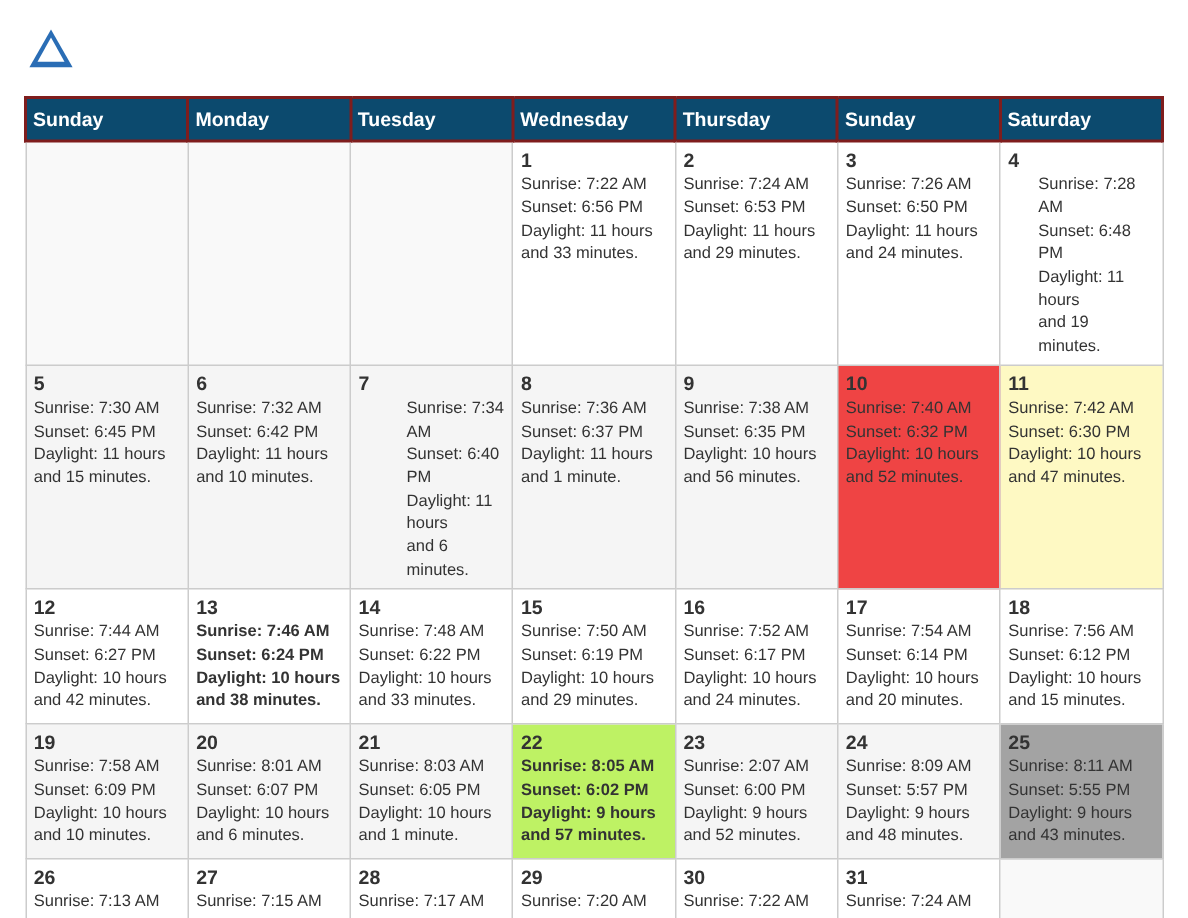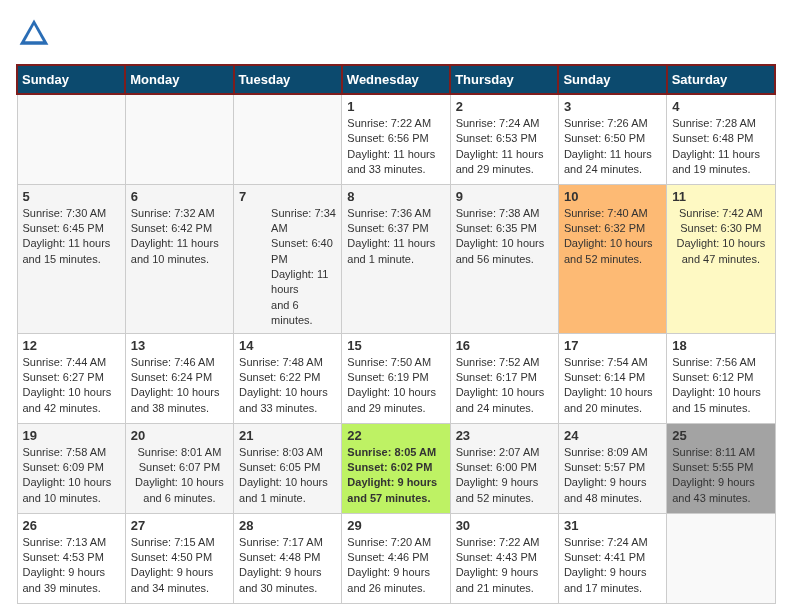--- a/index.html
+++ b/index.html
@@ -146,21 +146,21 @@
         </td>
         <td>
           <div class="day-number">3</div>
           <div class="day-info" style="white-space: pre-line;">Sunrise: 7:26 AM
 Sunset: 6:50 PM
 Daylight: 11 hours
 and 24 minutes.</div>
         </td>
         <td>
           <div class="day-number">4</div>
-          <div class="day-info" style="white-space: pre-line;">Sunrise: 7:28 AM
+          <div class="day-info" style="white-space: pre-line; margin-left: 20px;">Sunrise: 7:28 AM
 Sunset: 6:48 PM
 Daylight: 11 hours
 and 19 minutes.</div>
         </td>
       </tr>
       <tr>
         <td style="background: rgb(245, 245, 245);">
           <div class="day-number">5</div>
           <div class="day-info" style="white-space: pre-line;">Sunrise: 7:30 AM
 Sunset: 6:45 PM
@@ -188,46 +188,46 @@
 Daylight: 11 hours
 and 1 minute.</div>
         </td>
         <td style="background: rgb(245, 245, 245);">
           <div class="day-number">9</div>
           <div class="day-info" style="white-space: pre-line;">Sunrise: 7:38 AM
 Sunset: 6:35 PM
 Daylight: 10 hours
 and 56 minutes.</div>
         </td>
-        <td style="background: #fdba74;">
+        <td style="background: #ef4444;">
           <div class="day-number">10</div>
           <div class="day-info" style="white-space: pre-line;">Sunrise: 7:40 AM
 Sunset: 6:32 PM
 Daylight: 10 hours
 and 52 minutes.</div>
         </td>
         <td style="background: #fef9c3;">
           <div class="day-number">11</div>
-          <div class="day-info" style="white-space: pre-line; text-align: center;">Sunrise: 7:42 AM
+          <div class="day-info" style="white-space: pre-line;">Sunrise: 7:42 AM
 Sunset: 6:30 PM
 Daylight: 10 hours
 and 47 minutes.</div>
         </td>
       </tr>
       <tr>
         <td>
           <div class="day-number">12</div>
           <div class="day-info" style="white-space: pre-line;">Sunrise: 7:44 AM
 Sunset: 6:27 PM
 Daylight: 10 hours
 and 42 minutes.</div>
         </td>
         <td>
           <div class="day-number">13</div>
-          <div class="day-info" style="white-space: pre-line;">Sunrise: 7:46 AM
+          <div class="day-info" style="white-space: pre-line; font-weight: bold;">Sunrise: 7:46 AM
 Sunset: 6:24 PM
 Daylight: 10 hours
 and 38 minutes.</div>
         </td>
         <td>
           <div class="day-number">14</div>
           <div class="day-info" style="white-space: pre-line;">Sunrise: 7:48 AM
 Sunset: 6:22 PM
 Daylight: 10 hours
 and 33 minutes.</div>
@@ -264,21 +264,21 @@
       <tr>
         <td style="background: rgb(245, 245, 245);">
           <div class="day-number">19</div>
           <div class="day-info" style="white-space: pre-line;">Sunrise: 7:58 AM
 Sunset: 6:09 PM
 Daylight: 10 hours
 and 10 minutes.</div>
         </td>
         <td style="background: rgb(245, 245, 245);">
           <div class="day-number">20</div>
-          <div class="day-info" style="white-space: pre-line; text-align: center;">Sunrise: 8:01 AM
+          <div class="day-info" style="white-space: pre-line;">Sunrise: 8:01 AM
 Sunset: 6:07 PM
 Daylight: 10 hours
 and 6 minutes.</div>
         </td>
         <td style="background: rgb(245, 245, 245);">
           <div class="day-number">21</div>
           <div class="day-info" style="white-space: pre-line;">Sunrise: 8:03 AM
 Sunset: 6:05 PM
 Daylight: 10 hours
 and 1 minute.</div>

